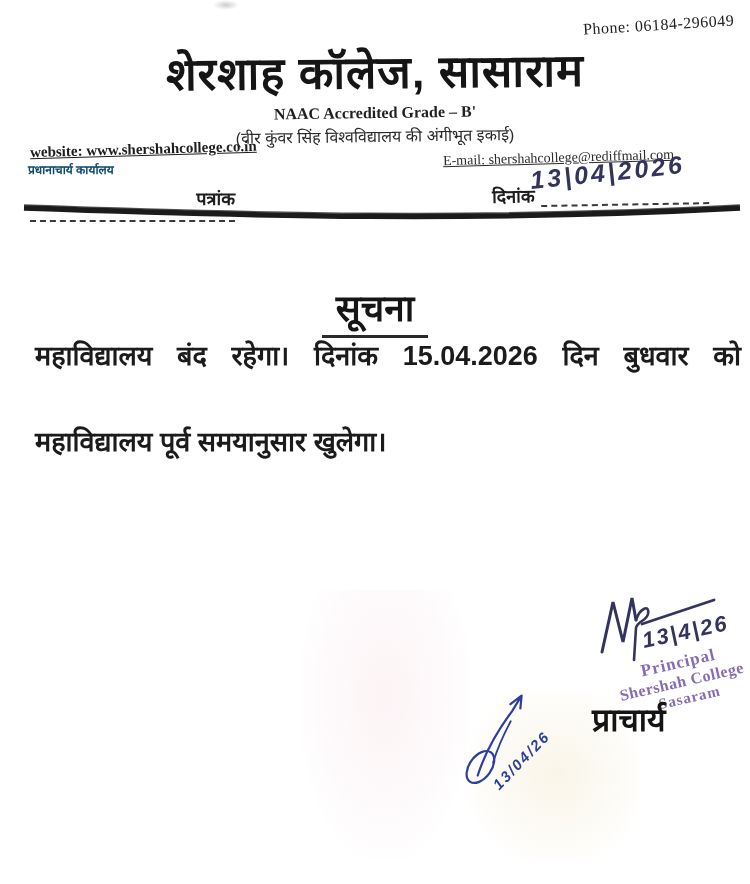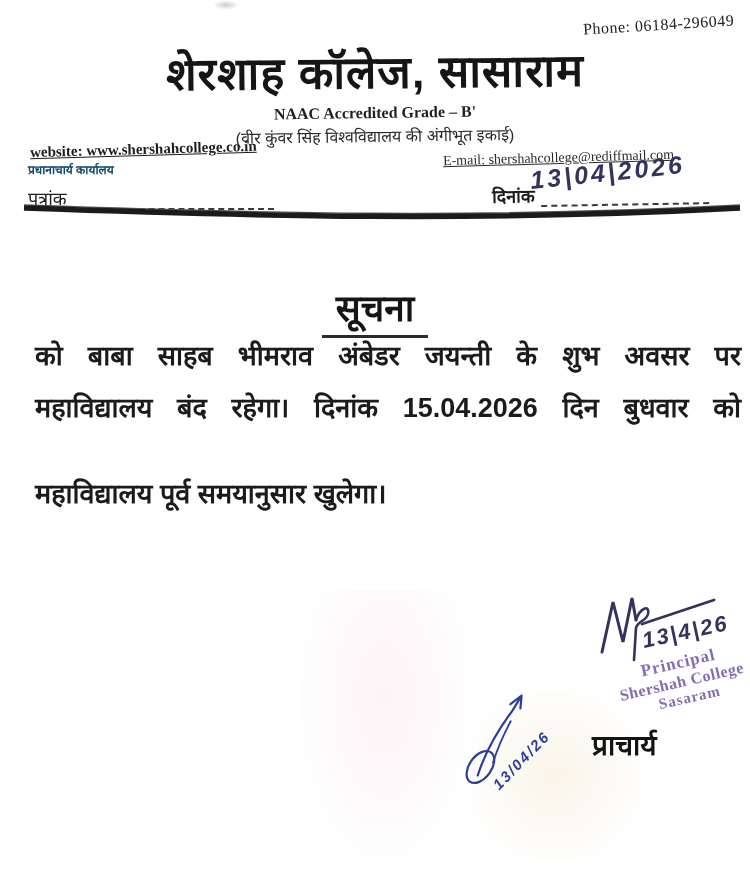--- a/index.html
+++ b/index.html
@@ -38,21 +38,21 @@
     font-family:"Liberation Serif","DejaVu Serif",serif; color:#1d1d1d; }
 
   .email { position:absolute; top:150px; left:443px; font-size:14px;
     text-decoration:underline; transform:rotate(-1.6deg);
     font-family:"Liberation Serif","DejaVu Serif",serif; color:#2a2a2a; }
 
   .office { position:absolute; top:161px; left:28px; font-size:12px;
     font-weight:600; color:#0c4a6e; }
 
   .letter-no-row { position:absolute; top:186px; left:28px; font-size:18px;
-    font-weight:400; display:flex; align-items:flex-end; color:#1d1d1d; }
+    font-weight:700; display:flex; align-items:flex-end; color:#1d1d1d;flex-direction:column; }
   .letter-no-line { display:inline-block; width:205px; height:12px;
     border-bottom:2px dashed #3a3a3a; margin-left:2px; }
 
   .date-row { position:absolute; top:182px; left:492px; font-size:18px;
     font-weight:600; display:flex; align-items:flex-end; color:#1d1d1d;
     transform:rotate(-1deg); }
   .date-line { display:inline-block; width:168px; height:12px;
     border-bottom:2px dashed #3a3a3a; margin-left:6px; }
   .date-handwritten { position:absolute; top:158px; left:530px;
     font-size:25px; font-style:italic; font-weight:600;
@@ -72,22 +72,22 @@
   .body-line.last { text-align-last:left;margin-top:34px; }
 
   .sig1 { position:absolute; top:590px; left:596px; }
   .stamp { position:absolute; top:652px; left:610px; width:150px;
     transform:rotate(-13deg); color:#7c5fae; opacity:0.92;
     font-family:"Liberation Serif","DejaVu Serif",serif; }
   .stamp-l1 { font-size:17px; font-weight:600; padding-left:34px; letter-spacing:1px; }
   .stamp-l2 { font-size:16px; font-weight:600; padding-left:8px; letter-spacing:0.5px; }
   .stamp-l3 { font-size:15px; font-weight:600; padding-left:44px; letter-spacing:1px; }
 
-  .designation { position:absolute; top:697px; left:592px; font-size:28px;
-    font-weight:600; color:#141414;margin-top:28px; }
+  .designation { position:absolute; top:697px; left:592px; font-size:32px;
+    font-weight:600; color:#141414; }
 
   .sig2 { position:absolute; top:716px; left:486px; width:110px;
     transform:rotate(-46deg); transform-origin:40px 70px; color:#2b3f9e; }
   .sig2-date { font-size:15px; font-style:italic; font-weight:600;
     letter-spacing:2px; margin-left:18px; margin-top:-6px; }
 </style>
 </head>
 <body>
 
 <div class="page">
@@ -118,21 +118,20 @@
   <svg class="rule-svg" width="750" height="26">
     <path d="M24,6 C250,14 480,20 740,6" stroke="#555" stroke-width="1.4" fill="none"></path>
     <path d="M24,9 C250,17 480,23 740,9" stroke="#1b1b1b" stroke-width="5.5" fill="none"></path>
   </svg>
 
   <div class="notice-title">
     <span>सूचना</span>
   </div>
 
   <div class="body-text">
-    <div class="body-line">को बाबा साहब भीमराव अंबेडर जयन्ती के शुभ अवसर पर</div>
     <div class="body-line">महाविद्यालय बंद रहेगा। दिनांक 15.04.2026 दिन बुधवार को</div>
     <div class="body-line last">महाविद्यालय पूर्व समयानुसार खुलेगा।</div>
   </div>
 
   <svg class="sig1" width="150" height="78" viewBox="0 0 150 78">
     <path d="M6,62 L17,12 L27,52 L36,8 L40,30" stroke="#33335e" stroke-width="3" fill="none" stroke-linecap="round"></path>
     <path d="M40,30 C44,18 54,14 52,24 C50,32 42,30 40,38 L38,70" stroke="#33335e" stroke-width="2.6" fill="none" stroke-linecap="round"></path>
     <path d="M46,34 L118,10" stroke="#33335e" stroke-width="2.8" fill="none" stroke-linecap="round"></path>
     <text x="48" y="58" font-size="22" font-style="italic" font-weight="bold" fill="#33335e" transform="rotate(-12 48 58)" letter-spacing="2">13|4|26</text>
   </svg>

